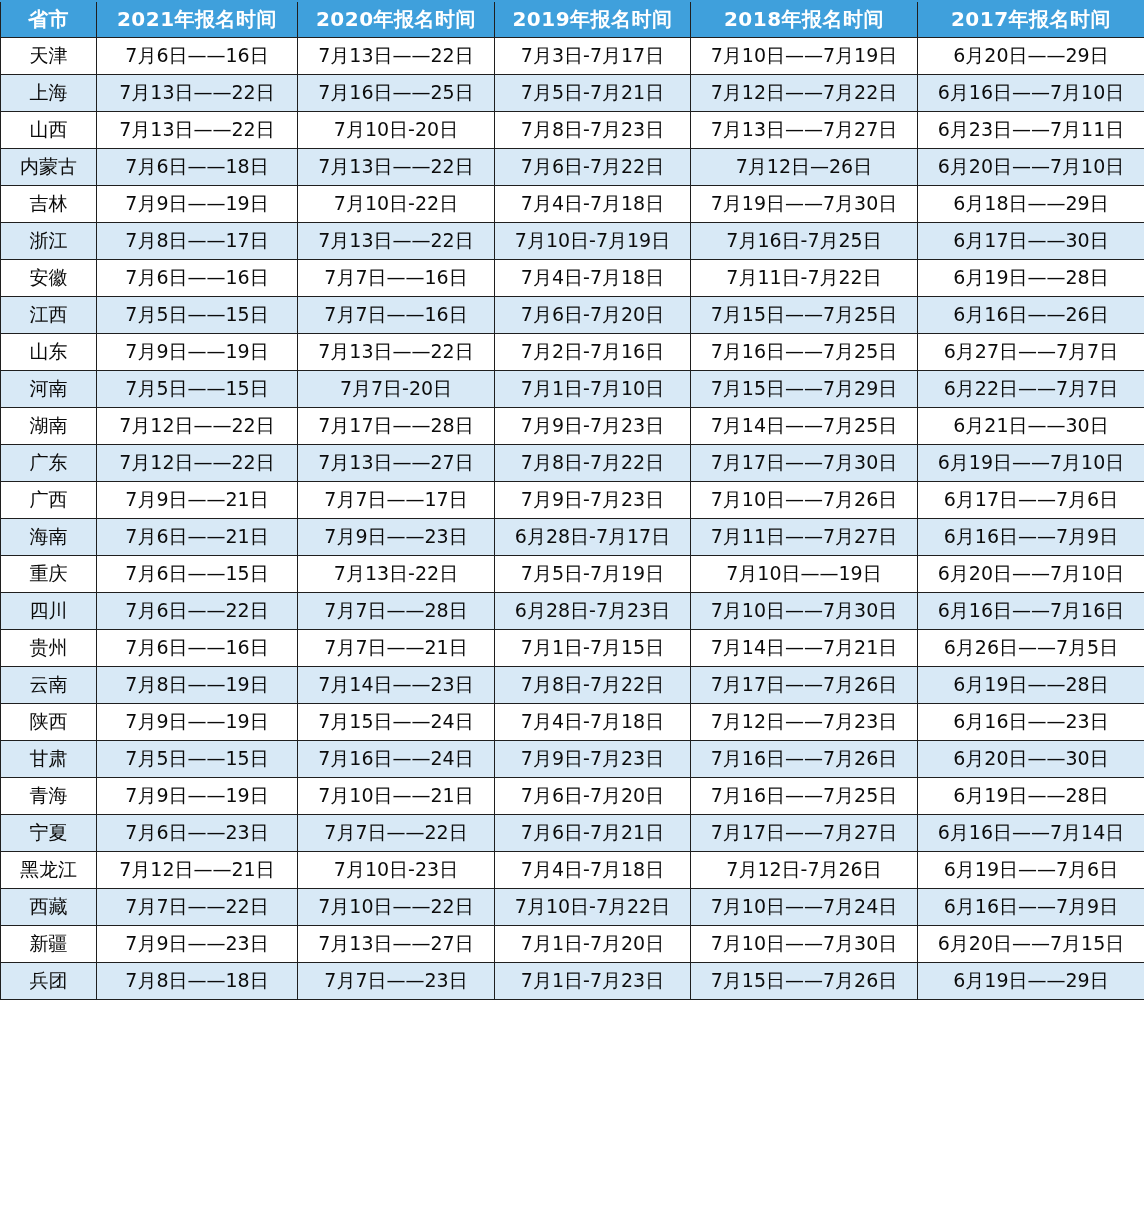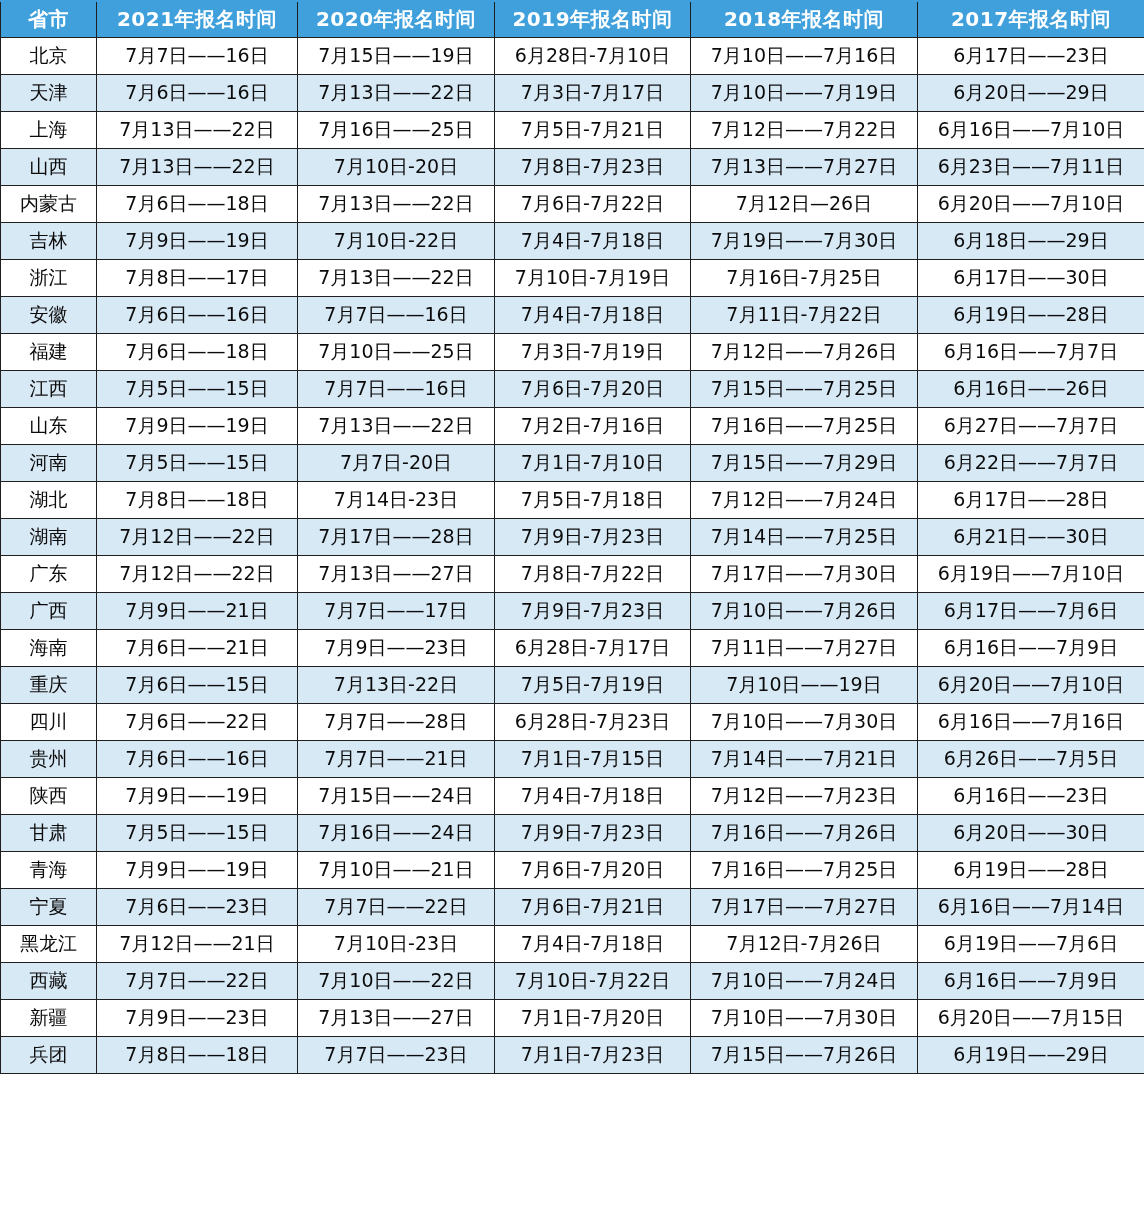--- a/index.html
+++ b/index.html
@@ -80,28 +80,20 @@
           <th>省市</th>
           <th>2021年报名时间</th>
           <th>2020年报名时间</th>
           <th>2019年报名时间</th>
           <th>2018年报名时间</th>
           <th>2017年报名时间</th>
         </tr>
     </thead>
     <tbody>
         <tr>
-          <td>北京</td>
-          <td>7月7日——16日</td>
-          <td>7月15日——19日</td>
-          <td>6月28日-7月10日</td>
-          <td>7月10日——7月16日</td>
-          <td>6月17日——23日</td>
-        </tr>
-        <tr>
           <td>天津</td>
           <td>7月6日——16日</td>
           <td>7月13日——22日</td>
           <td>7月3日-7月17日</td>
           <td>7月10日——7月19日</td>
           <td>6月20日——29日</td>
         </tr>
         <tr>
           <td>上海</td>
           <td>7月13日——22日</td>
@@ -144,28 +136,20 @@
         </tr>
         <tr>
           <td>安徽</td>
           <td>7月6日——16日</td>
           <td>7月7日——16日</td>
           <td>7月4日-7月18日</td>
           <td>7月11日-7月22日</td>
           <td>6月19日——28日</td>
         </tr>
         <tr>
-          <td>福建</td>
-          <td>7月6日——18日</td>
-          <td>7月10日——25日</td>
-          <td>7月3日-7月19日</td>
-          <td>7月12日——7月26日</td>
-          <td>6月16日——7月7日</td>
-        </tr>
-        <tr>
           <td>江西</td>
           <td>7月5日——15日</td>
           <td>7月7日——16日</td>
           <td>7月6日-7月20日</td>
           <td>7月15日——7月25日</td>
           <td>6月16日——26日</td>
         </tr>
         <tr>
           <td>山东</td>
           <td>7月9日——19日</td>
@@ -176,28 +160,20 @@
         </tr>
         <tr>
           <td>河南</td>
           <td>7月5日——15日</td>
           <td>7月7日-20日</td>
           <td>7月1日-7月10日</td>
           <td>7月15日——7月29日</td>
           <td>6月22日——7月7日</td>
         </tr>
         <tr>
-          <td>湖北</td>
-          <td>7月8日——18日</td>
-          <td>7月14日-23日</td>
-          <td>7月5日-7月18日</td>
-          <td>7月12日——7月24日</td>
-          <td>6月17日——28日</td>
-        </tr>
-        <tr>
           <td>湖南</td>
           <td>7月12日——22日</td>
           <td>7月17日——28日</td>
           <td>7月9日-7月23日</td>
           <td>7月14日——7月25日</td>
           <td>6月21日——30日</td>
         </tr>
         <tr>
           <td>广东</td>
           <td>7月12日——22日</td>
@@ -240,20 +216,28 @@
         </tr>
         <tr>
           <td>贵州</td>
           <td>7月6日——16日</td>
           <td>7月7日——21日</td>
           <td>7月1日-7月15日</td>
           <td>7月14日——7月21日</td>
           <td>6月26日——7月5日</td>
         </tr>
         <tr>
+          <td>云南</td>
+          <td>7月8日——19日</td>
+          <td>7月14日——23日</td>
+          <td>7月8日-7月22日</td>
+          <td>7月17日——7月26日</td>
+          <td>6月19日——28日</td>
+        </tr>
+        <tr>
           <td>陕西</td>
           <td>7月9日——19日</td>
           <td>7月15日——24日</td>
           <td>7月4日-7月18日</td>
           <td>7月12日——7月23日</td>
           <td>6月16日——23日</td>
         </tr>
         <tr>
           <td>甘肃</td>
           <td>7月5日——15日</td>

